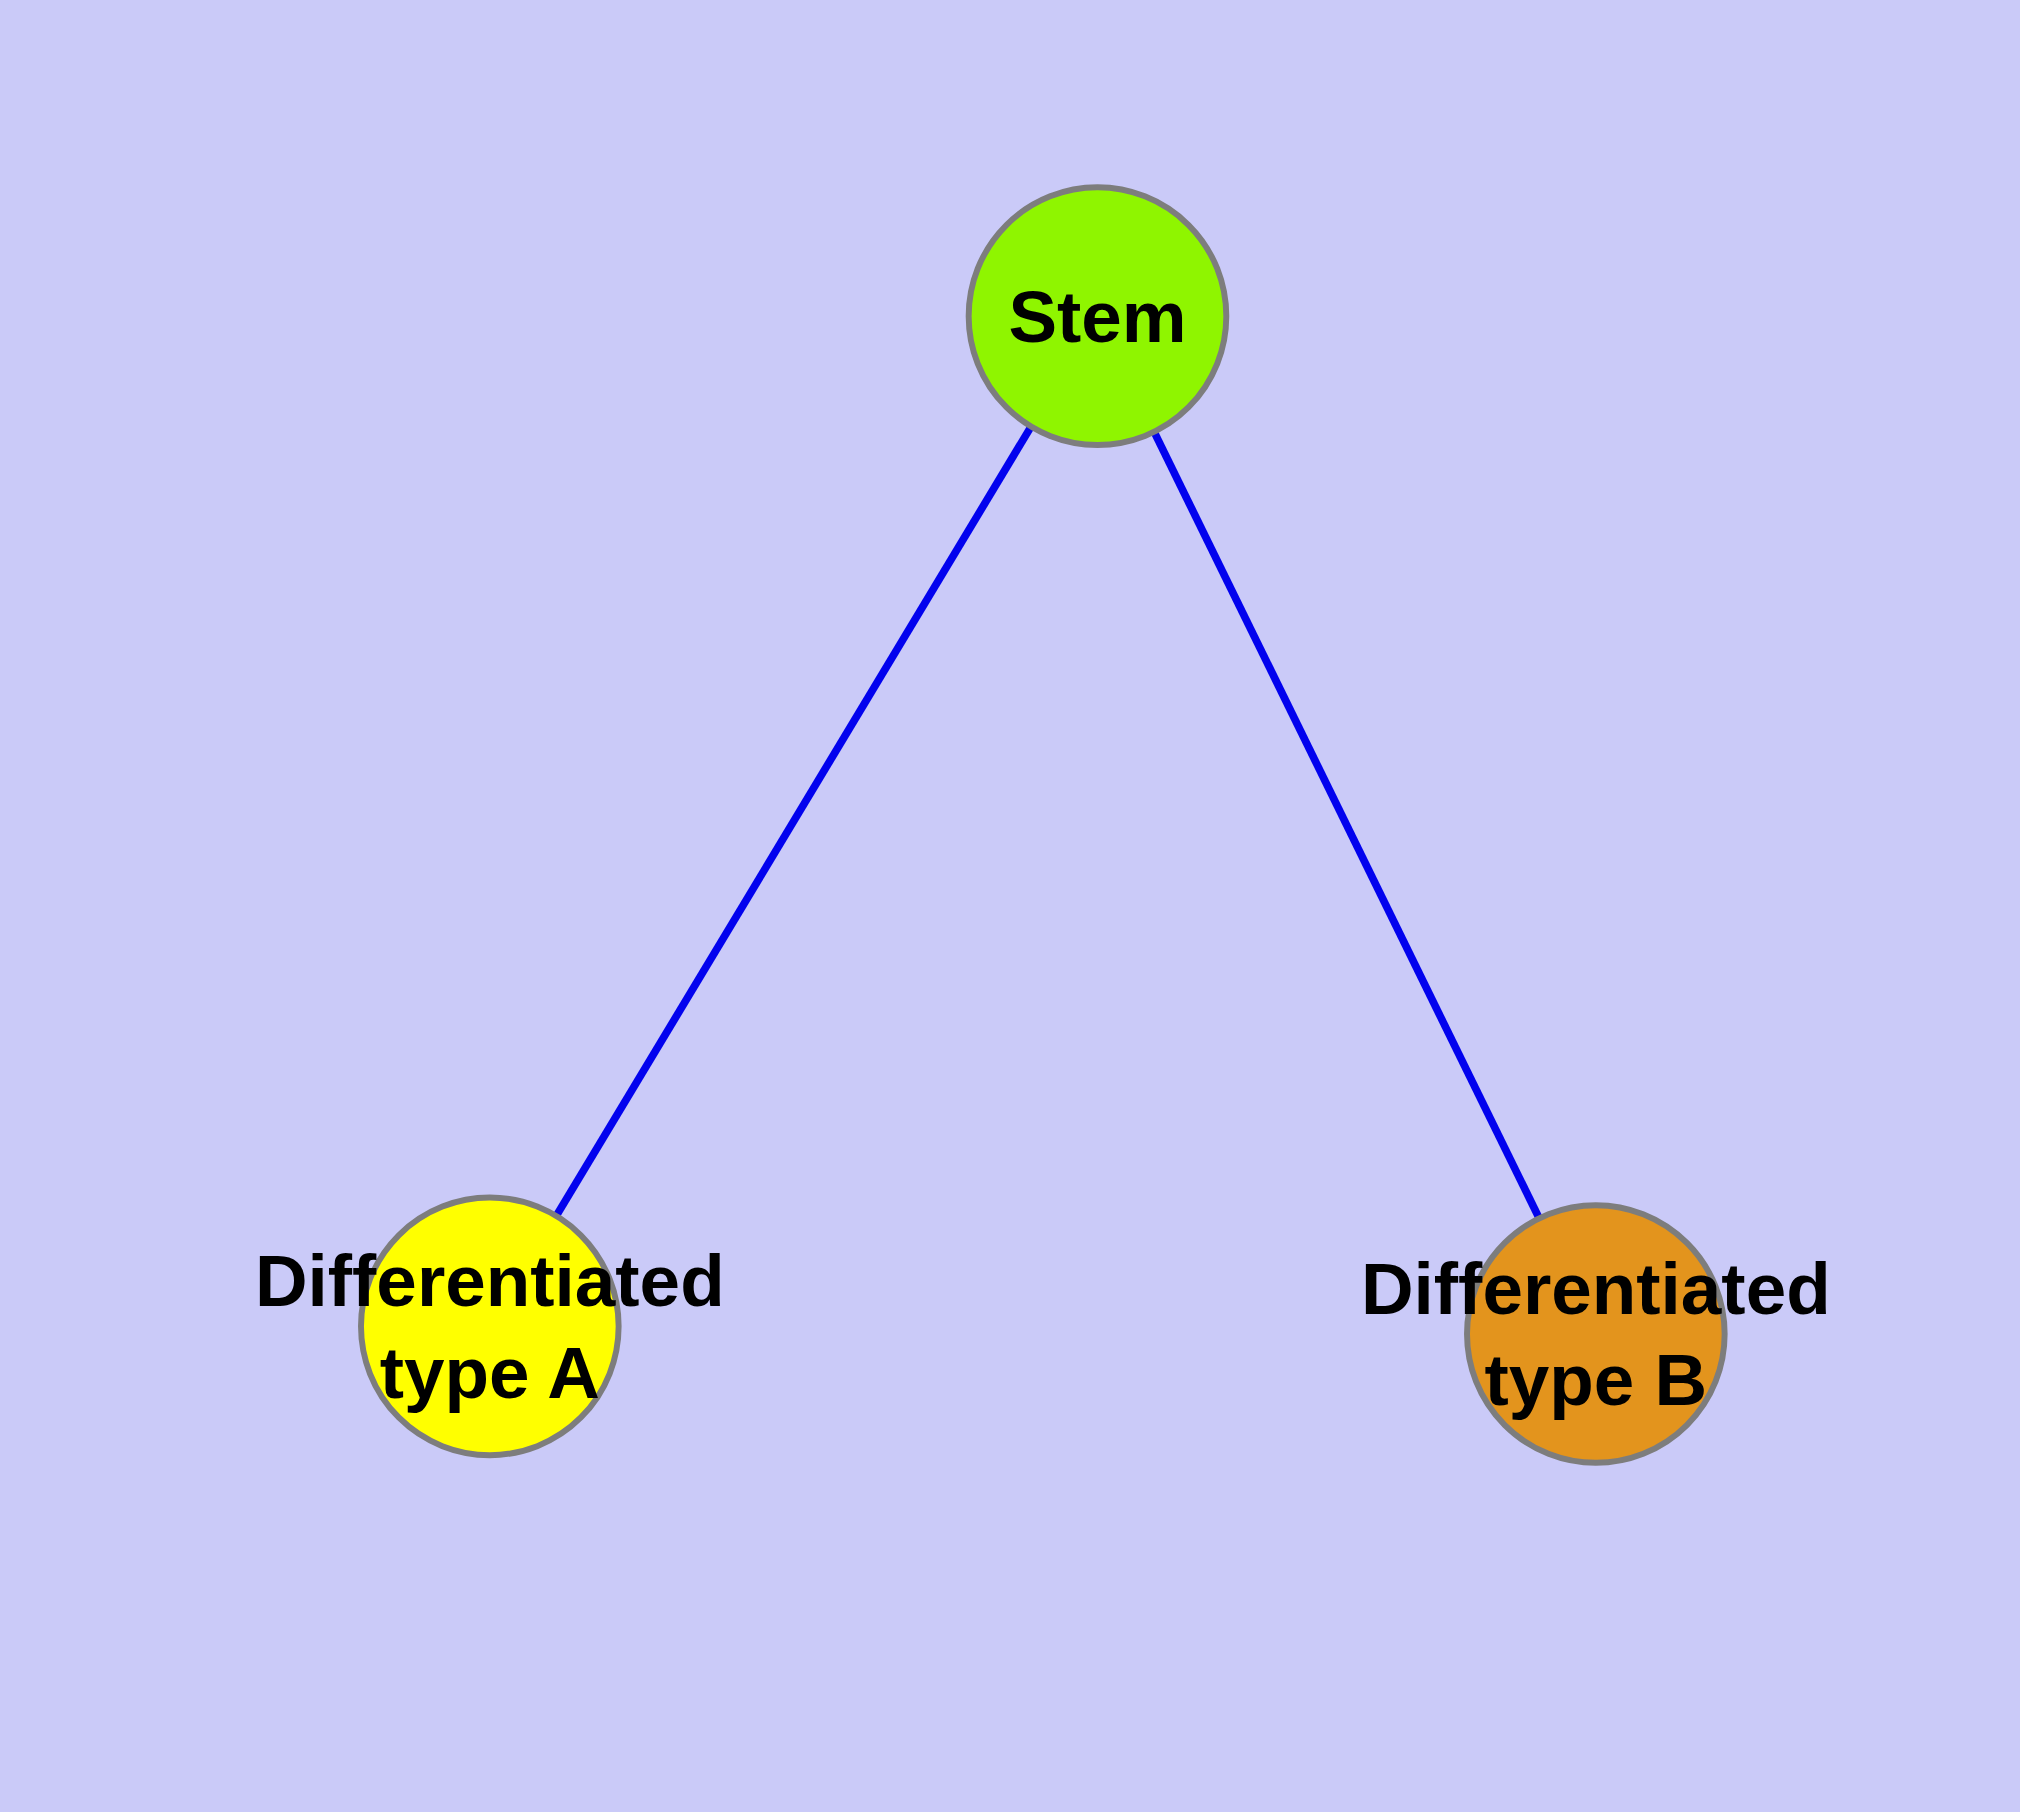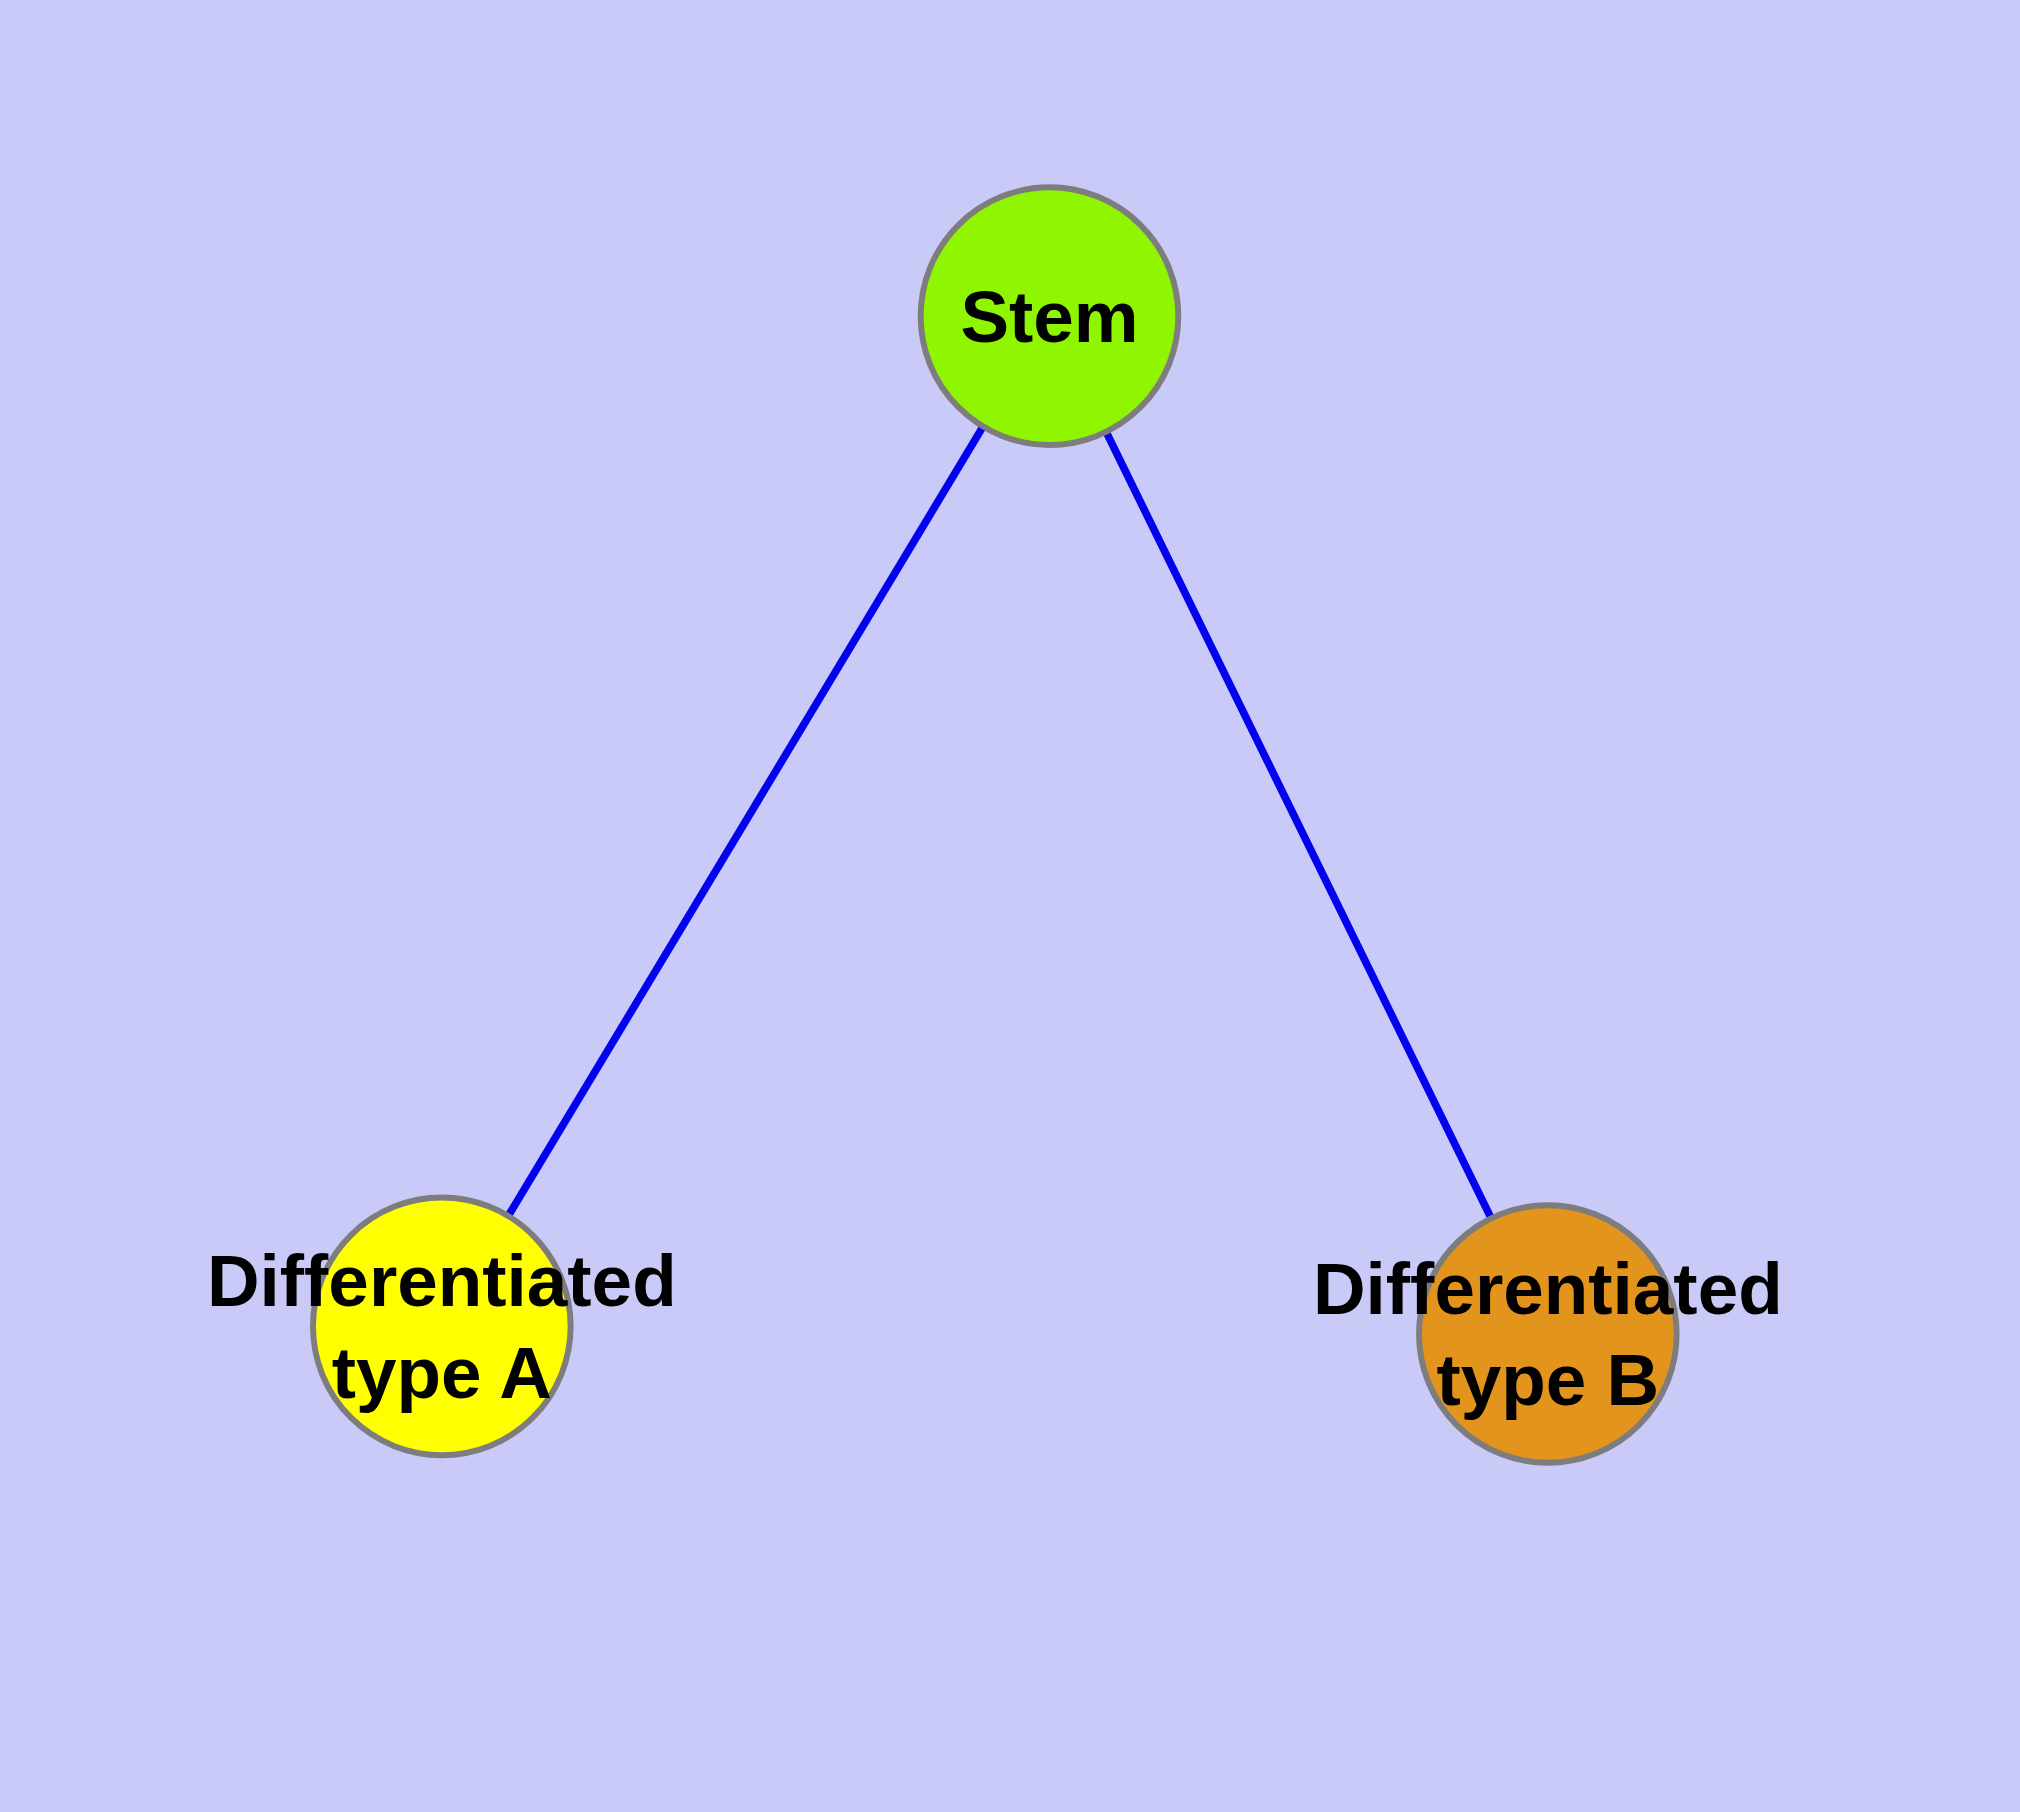--- a/index.html
+++ b/index.html
@@ -7,20 +7,21 @@
     padding: 0;
     width: 2021px;
     height: 1812px;
     overflow: hidden;
     font-family: "Liberation Sans", sans-serif;
   }
   #stage {
     position: relative;
     width: 1945px;
     height: 1812px;
+    margin-left: 48px;
   }
   svg#graph {
     display: block;
     width: 2021px;
     height: 1812px;
   }
   svg#graph text {
     font-family: "Liberation Sans", "DejaVu Sans", sans-serif;
     font-weight: bold;
     font-size: 86px;

